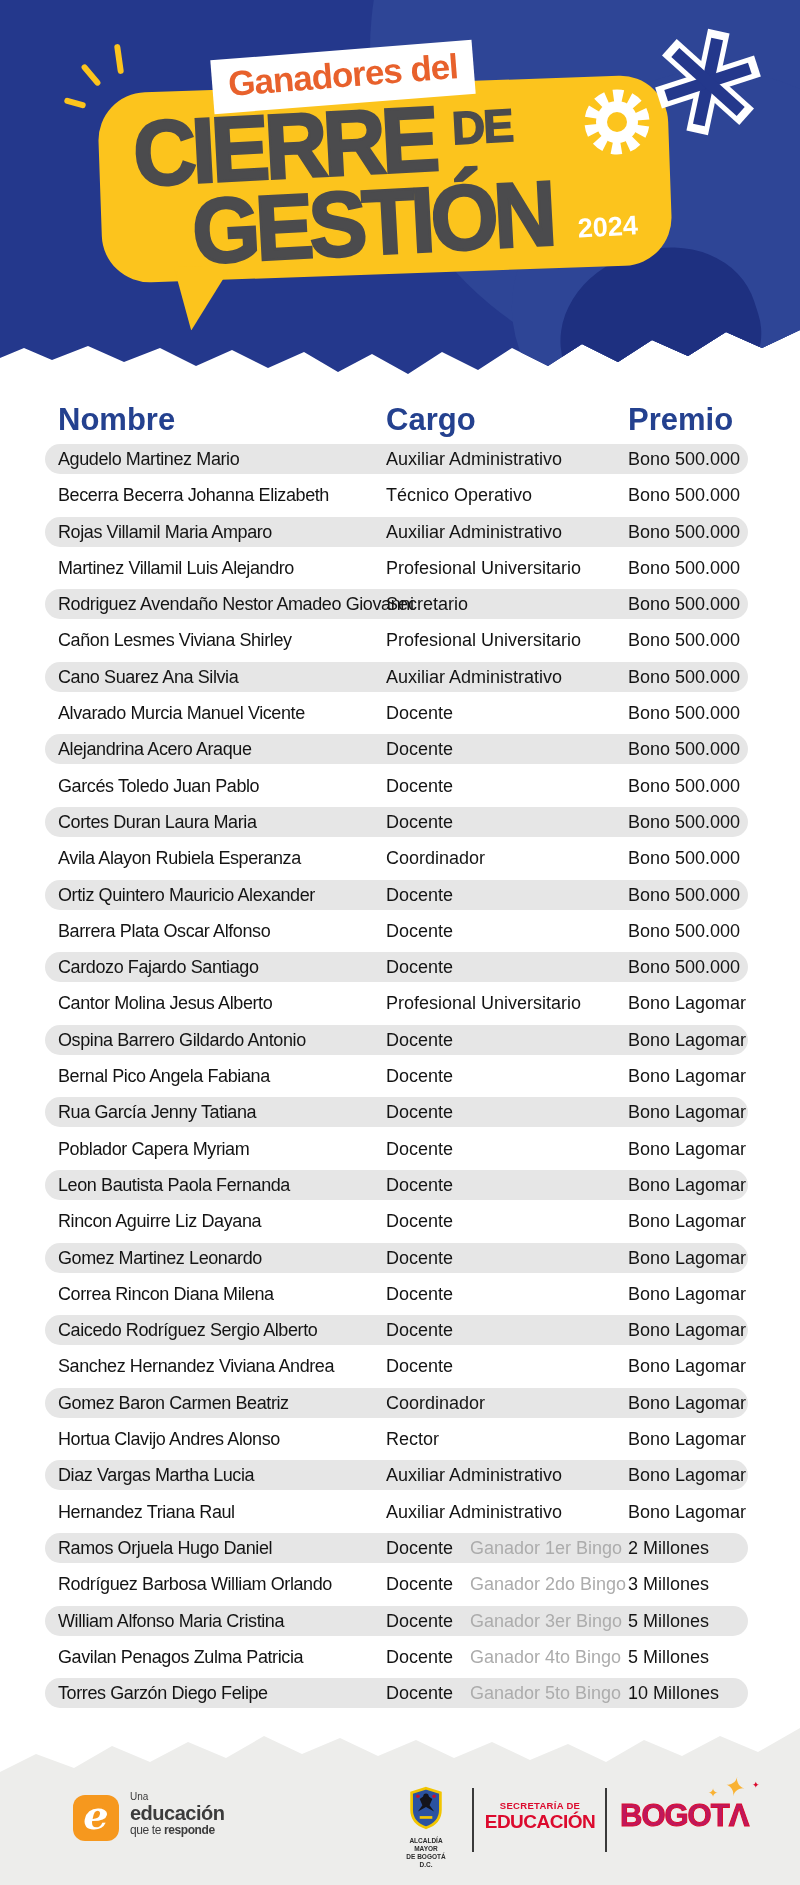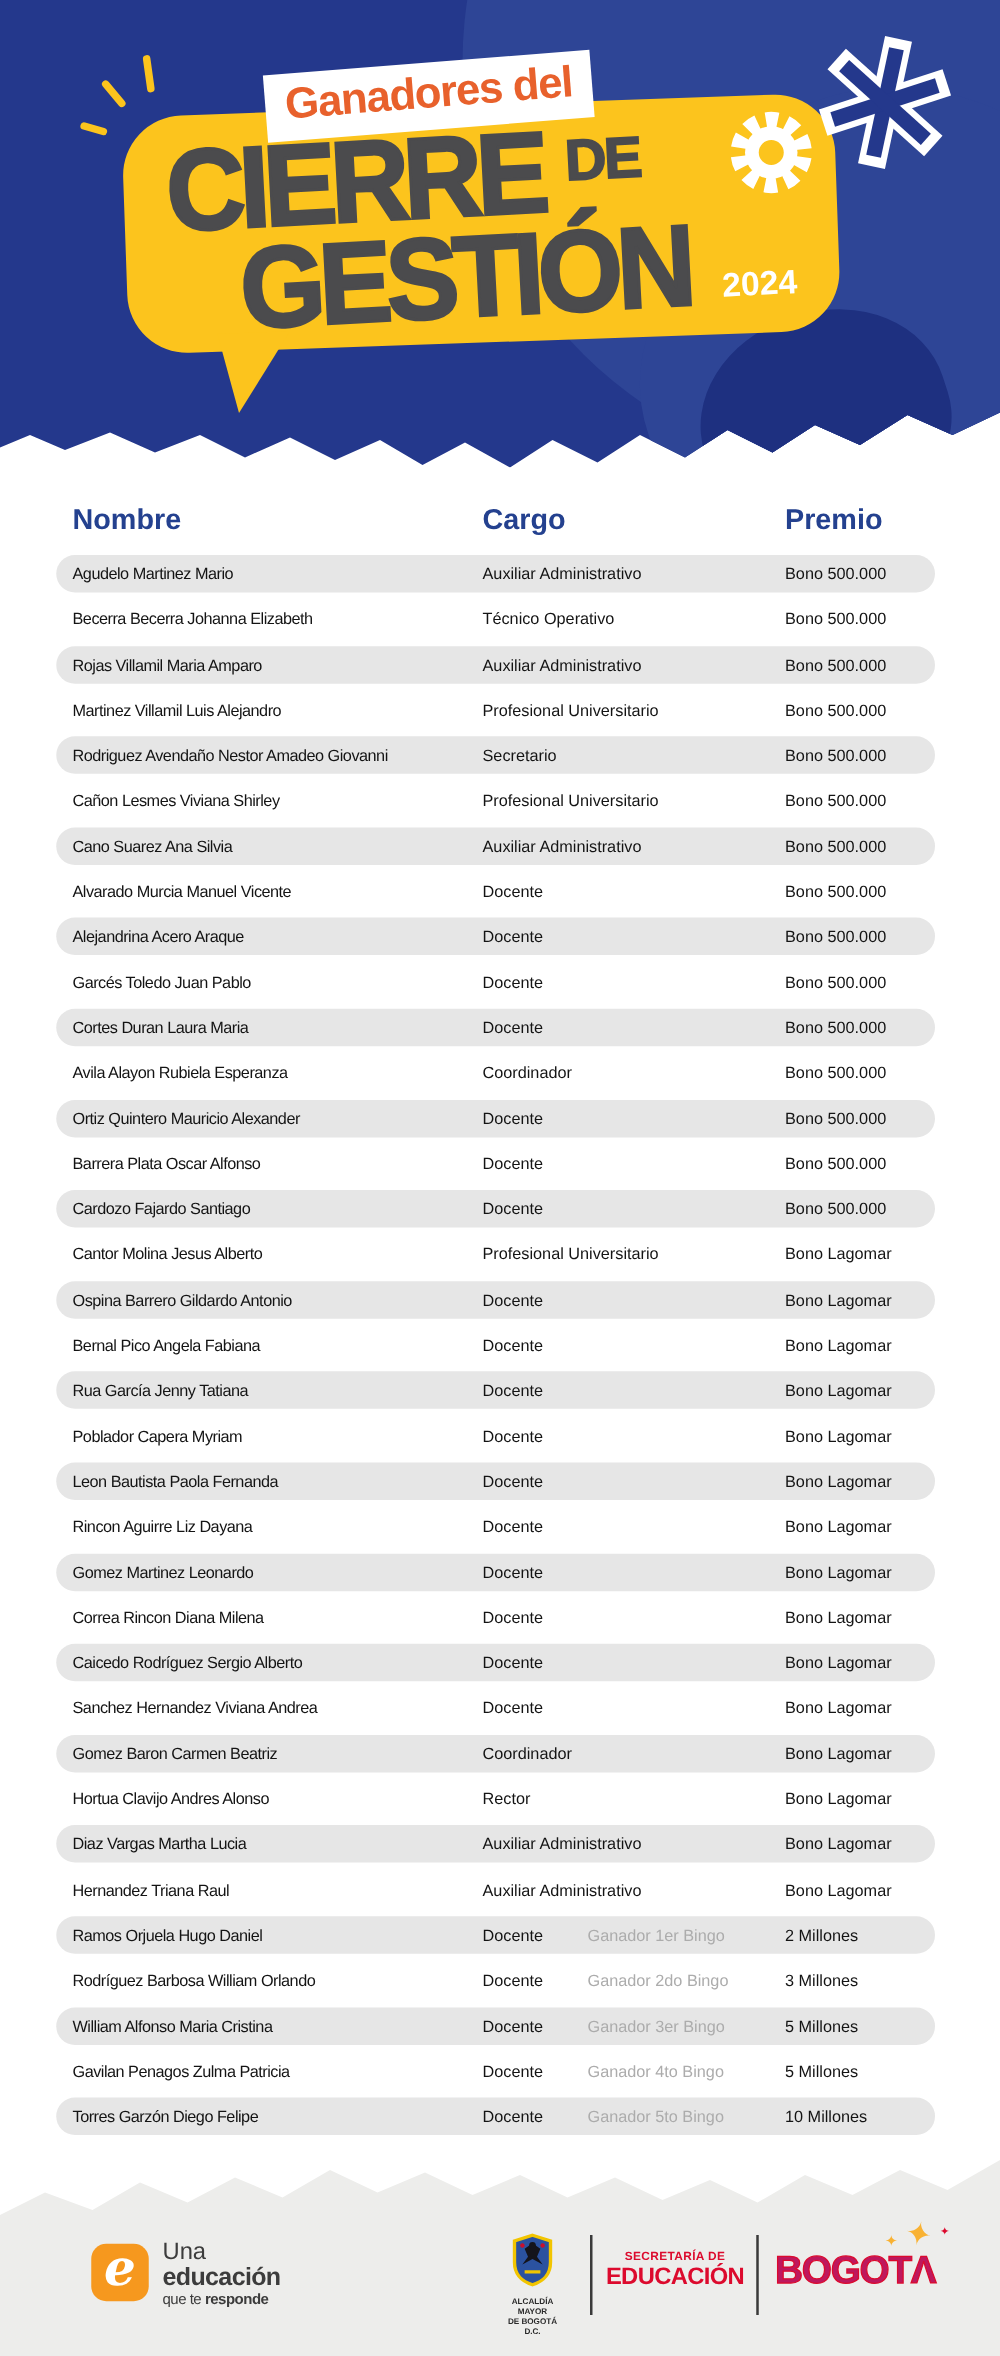--- a/index.html
+++ b/index.html
@@ -42,42 +42,42 @@
   .spark{position:absolute;background:#FCC41D;border-radius:4px;}
   .spark.s1{left:116px;top:44px;width:6px;height:30px;transform:rotate(-8deg);}
   .spark.s2{left:88px;top:62px;width:6px;height:26px;transform:rotate(-40deg);}
   .spark.s3{left:72px;top:92px;width:6px;height:22px;transform:rotate(-74deg);}
 
   .asterisk{position:absolute;left:648px;top:22px;width:120px;height:120px;transform:rotate(12deg);}
   .gear{position:absolute;left:583px;top:88px;width:68px;height:68px;}
 
   
   .table{position:absolute;left:45px;top:402px;width:703px;}
-  .thead{position:relative;height:42px;color:#24418F;font-weight:700;font-size:23px;}
+  .thead{position:relative;height:42px;color:#24418F;font-weight:700;font-size:31px;}
   .thead span{position:absolute;top:0;}
   .th-name{left:13px;} .th-role{left:341px;} .th-prize{left:583px;}
-  .row{position:relative;height:30px;margin-bottom:6.3px;border-radius:15px;font-size:13px;color:#141414;}
+  .row{position:relative;height:30px;margin-bottom:6.3px;border-radius:15px;font-size:18px;color:#141414;}
   .row.zebra{background:#E6E6E6;}
   .row span{position:absolute;top:50%;transform:translateY(-50%);white-space:nowrap;}
   .cell-name{left:13px;letter-spacing:-.4px;}
   .cell-role{left:341px;}
   .cell-note{left:425px;color:#ACACAC;}
   .cell-prize{left:583px;}
 
   
   .footer{position:absolute;left:0;bottom:0;width:800px;height:185px;background:#EDEDEB;
         clip-path:polygon(0 72px,36px 54px,74px 68px,112px 46px,150px 62px,188px 42px,226px 58px,
         264px 36px,302px 54px,340px 38px,378px 56px,416px 40px,454px 58px,492px 42px,530px 60px,
         568px 44px,606px 62px,644px 40px,682px 56px,720px 36px,758px 52px,800px 28px,
         800px 185px,0 185px);}
   .elogo{position:absolute;left:73px;top:95px;width:46px;height:46px;background:#F6981E;
         border-radius:12px;color:#fff;font-family:"DejaVu Serif",serif;font-style:italic;
         font-weight:700;font-size:40px;line-height:40px;text-align:center;}
   .slogan{position:absolute;left:130px;top:92px;color:#3C3C3C;line-height:1.05;}
-  .slogan .l1{font-size:19px;}
+  .slogan .l1{font-size:10px;}
   .slogan .l2{font-size:20px;font-weight:700;letter-spacing:-.5px;}
   .slogan .l3{font-size:12px;letter-spacing:-.4px;}
   .slogan .l3 b{font-weight:700;}
   .crest{position:absolute;left:405px;top:86px;width:42px;text-align:center;}
   .crest-caption{margin-top:3px;font-size:6.5px;font-weight:700;color:#2b2b2b;line-height:1.25;}
   .vdiv{position:absolute;top:88px;width:2px;height:64px;background:#3a3a3a;}
   .vdiv.d1{left:472px;} .vdiv.d2{left:605px;}
   .secretaria{position:absolute;left:484px;top:100px;width:112px;text-align:center;color:#DC0A2D;}
   .secretaria .s1{font-size:9.5px;font-weight:700;letter-spacing:.3px;}
   .secretaria .s2{font-size:19px;font-weight:900;letter-spacing:-.5px;}

